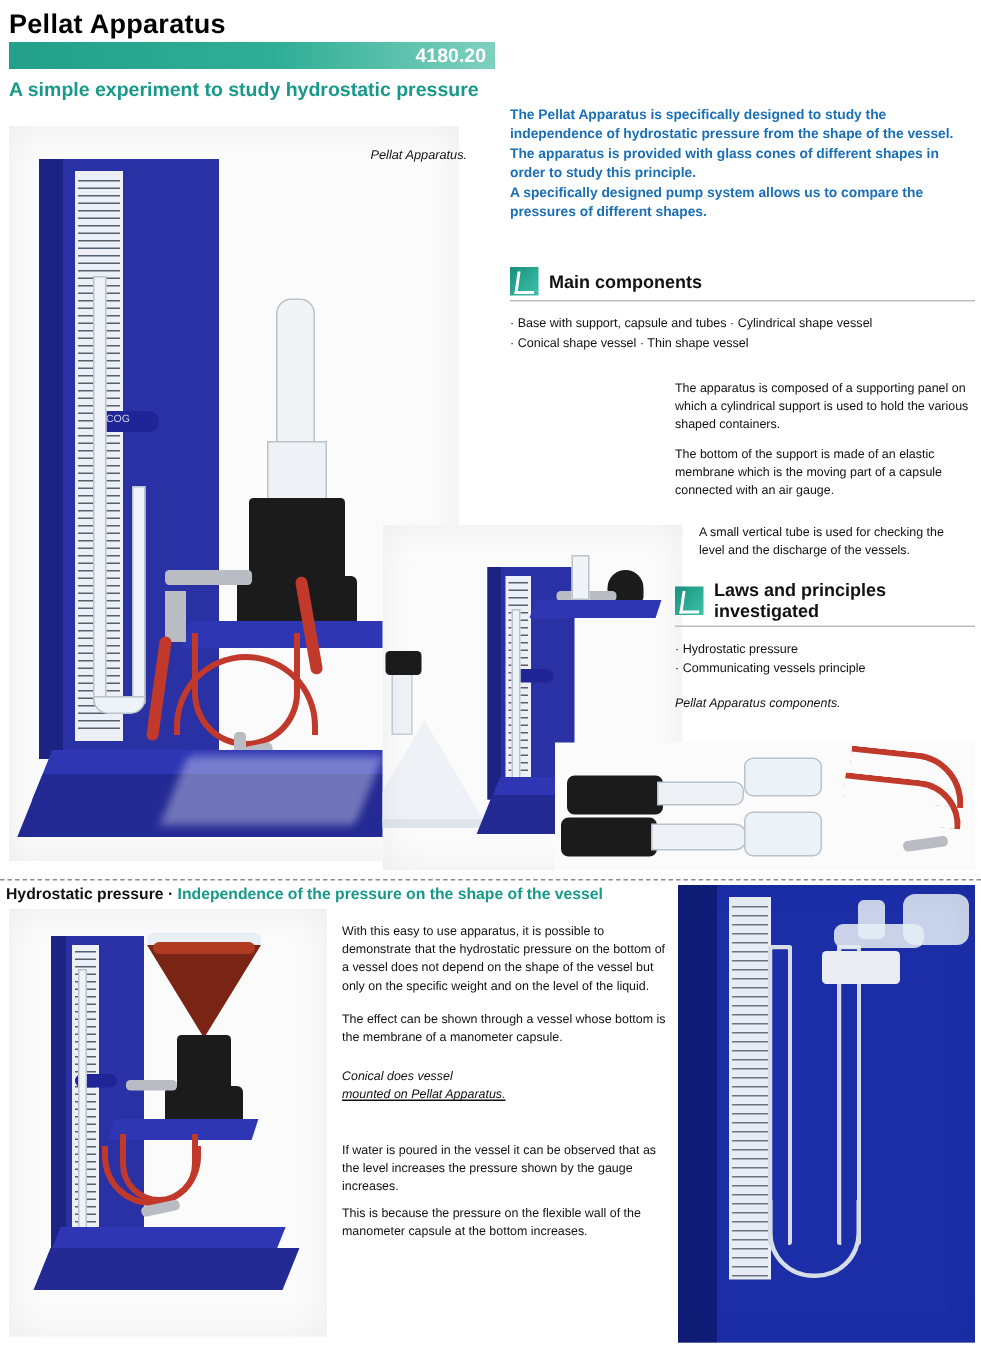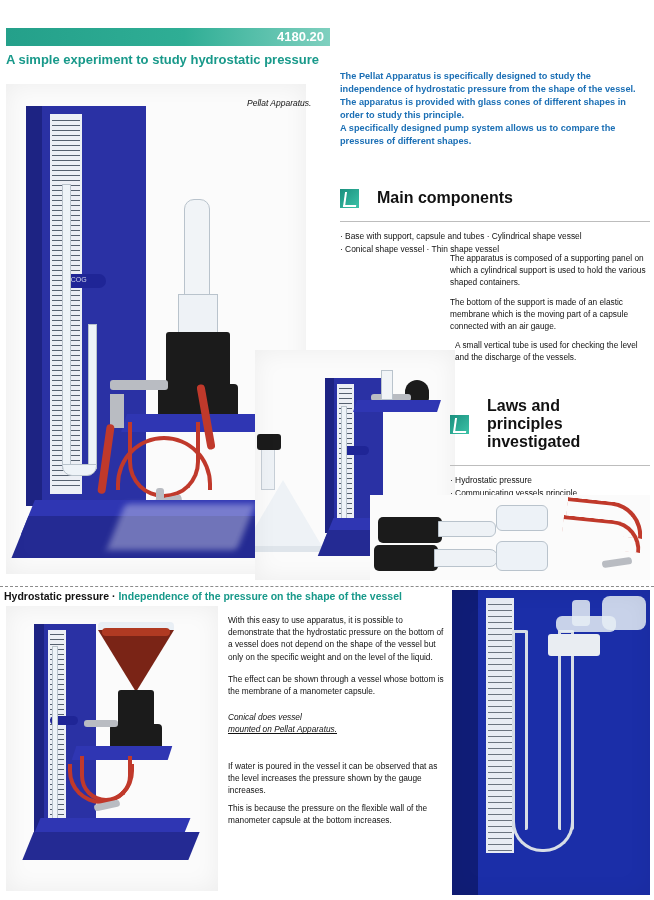--- a/index.html
+++ b/index.html
@@ -53,21 +53,21 @@
     width:19px; height:19px;
     background: linear-gradient(135deg,#1a8f7e 0%, #3cc3a8 100%);
     position:relative; flex:0 0 auto;
   }
   .sec-head .glyph:after{
     content:""; position:absolute; left:4px; top:3px;
     width:11px; height:13px;
     border:2px solid #fff; border-right:none; border-top:none;
     transform: skewX(-8deg);
   }
-  .sec-head h3 { margin:11px; font-size:16px; font-weight:bold; color:#111; }
+  .sec-head h3 { margin:0; font-size:12px; font-weight:bold; color:#111; }
 
   .bullets { font-size:8.4px; line-height:12.5px; color:#111; }
   .bodytext { font-size:8.3px; line-height:12.2px; color:#111; }
   .caption-it { font-style:italic; font-size:8.3px; color:#111; }
 
   
   .cap-main {
     position:absolute; left:247px; top:98px;
     font-style:italic; font-size:8.5px; color:#111;
   }
@@ -119,20 +119,21 @@
   .br-scale { position:absolute; background:#e8ecf4; }
   .br-scale i { display:block; height:1px; background:#6b7480; margin:0 2px 5px 2px; }
   .br-tube { position:absolute; border:3px solid #d7dde6; border-radius:2px; background:transparent; }
   .br-glass { position:absolute; background:rgba(230,238,245,.85); }
 </style>
 </head>
 <body>
 
 <div class="page">
 
+  <div class="title">Pellat Apparatus</div>
   <div class="code-bar">
     <span>4180.20</span>
   </div>
   <div class="subtitle">A simple experiment to study hydrostatic pressure</div>
 
 
   <div class="photo" id="photo-main">
 
     <div class="panel" style="left:20px; top:22px; width:120px; height:400px; background:#2a31a4;"></div>
     <div class="panel" style="left:20px; top:22px; width:16px; height:400px; background:#1d2383;"></div>
@@ -309,21 +310,21 @@
     </div>
     <div class="bullets" style="margin-top:8px;">
       <div>· Base with support, capsule and tubes · Cylindrical shape vessel</div>
       <div>· Conical shape vessel · Thin shape vessel</div>
     </div>
   </div>
 
   <div class="rc bodytext" style="left:450px; top:252px; width:200px;">
     <p style="margin:0 0 7px 0;">The apparatus is composed of a supporting panel on which a cylindrical support is used to hold the various shaped containers.</p>
     <p style="margin:0 0 7px 0;">The bottom of the support is made of an elastic membrane which is the moving part of a capsule connected with an air gauge.</p>
-    <p style="margin:5px;">A small vertical tube is used for checking the level and the discharge of the vessels.</p>
+    <p style="margin:16px;">A small vertical tube is used for checking the level and the discharge of the vessels.</p>
   </div>
 
   <div class="rc" style="left:450px; top:386px; width:200px;">
     <div class="sec-head">
       <span class="glyph"></span>
       <h3>Laws and principles investigated</h3>
     </div>
     <div class="bullets" style="margin-top:8px;">
       <div>· Hydrostatic pressure</div>
       <div>· Communicating vessels principle</div>

